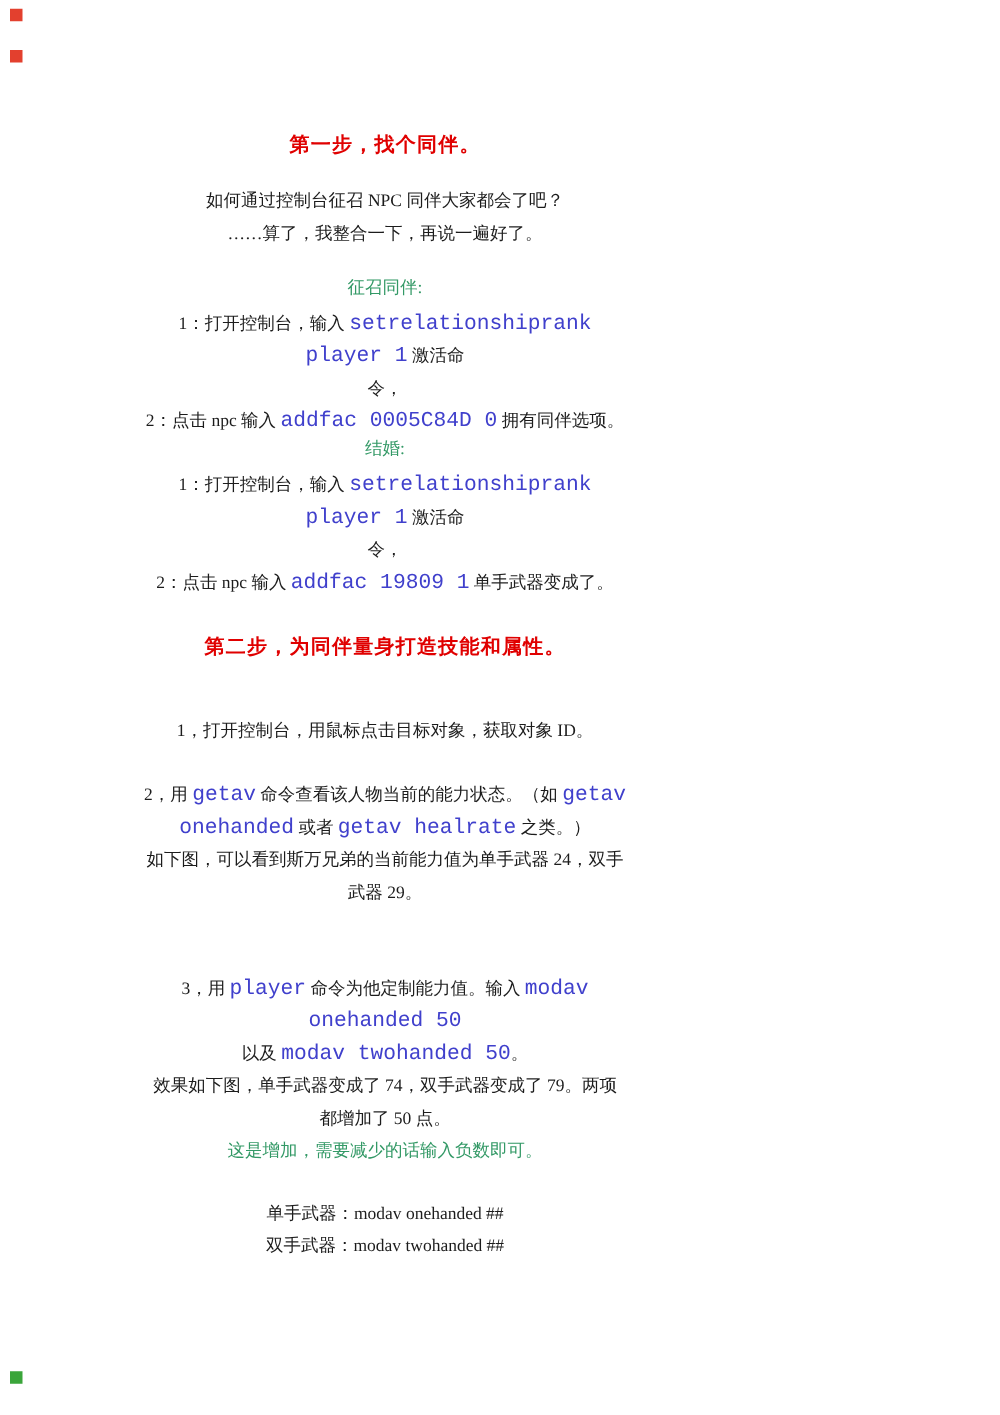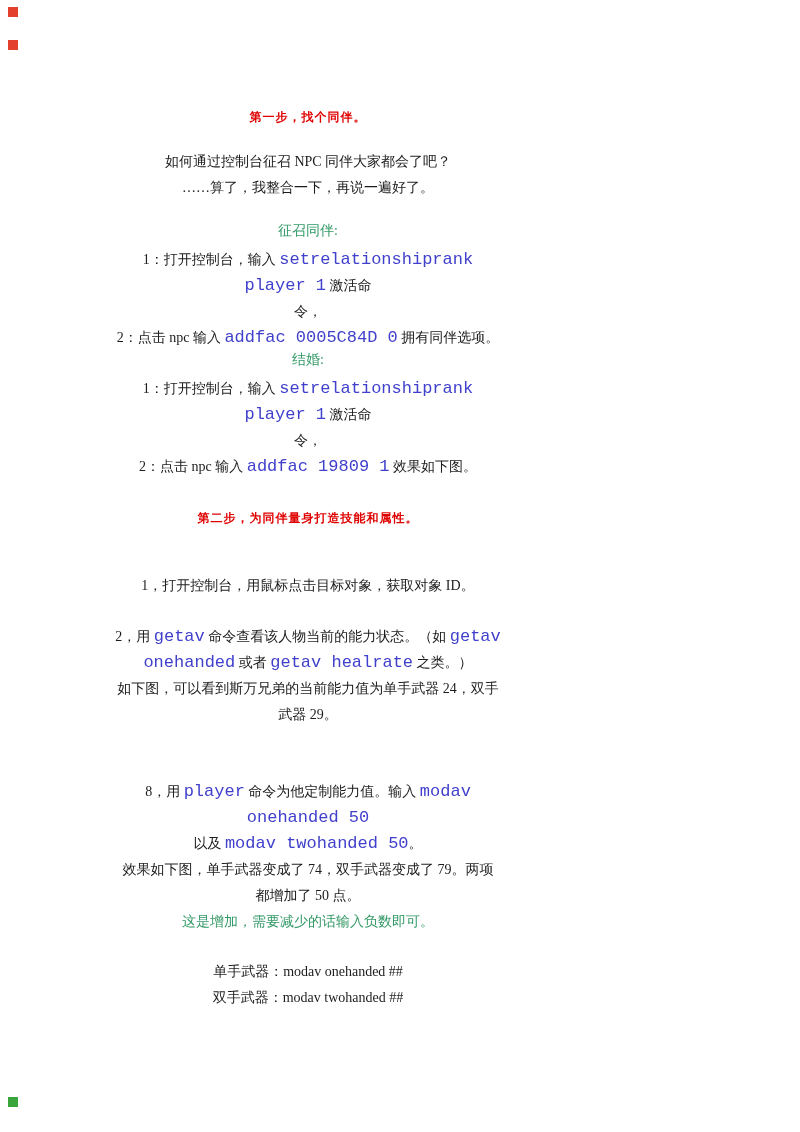--- a/index.html
+++ b/index.html
@@ -16,21 +16,21 @@
     position: absolute;
     left: 108px; width: 400px;
     margin: 0;
     text-align: center;
     font-size: 14px;
     line-height: 26px;
   }
   .ln { display: block; }
   .h {
     font-weight: bold;
-    font-size: 12px;
+    font-size: 16px;
     line-height: 28px;
     color: var(--heading_red, #e00000);
     letter-spacing: 1px;
   }
   .green { color: var(--label_green, #339966); }
   .code {
     color: var(--code_blue, #4040cc);
     font-family: "Liberation Mono", "DejaVu Sans Mono", monospace;
     font-size: 17px;
   }
@@ -64,36 +64,36 @@
     <span class="ln"><span>1：打开控制台，输入 </span><span class="code">setrelationshiprank player 1</span><span> 激活命</span></span>
     <span class="ln">令，</span>
     <span class="ln"><span>2：点击 npc 输入 </span><span class="code">addfac 0005C84D 0</span><span> 拥有同伴选项。</span></span>
   </div>
 
   <div class="blk green" style="top:347px">结婚:</div>
 
   <div class="blk" style="top:376px">
     <span class="ln"><span>1：打开控制台，输入 </span><span class="code">setrelationshiprank player 1</span><span> 激活命</span></span>
     <span class="ln">令，</span>
-    <span class="ln"><span>2：点击 npc 输入 </span><span class="code">addfac 19809 1</span><span> 效果如下图。</span></span>
+    <span class="ln"><span>2：点击 npc 输入 </span><span class="code">addfac 19809 1</span><span> 单手武器变成了。</span></span>
   </div>
 
   <div class="blk h" style="top:504px">第二步，为同伴量身打造技能和属性。</div>
 
   <div class="blk" style="top:573px">1，打开控制台，用鼠标点击目标对象，获取对象 ID。</div>
 
   <div class="blk" style="top:624px">
     <span class="ln"><span>2，用 </span><span class="code">getav</span><span> 命令查看该人物当前的能力状态。（如 </span><span class="code">getav</span></span>
     <span class="ln"><span class="code">onehanded</span><span> 或者 </span><span class="code">getav healrate</span><span> 之类。）</span></span>
     <span class="ln">如下图，可以看到斯万兄弟的当前能力值为单手武器 24，双手</span>
     <span class="ln">武器 29。</span>
   </div>
 
   <div class="blk" style="top:779px">
-    <span class="ln"><span>8，用 </span><span class="code">player</span><span> 命令为他定制能力值。输入 </span><span class="code">modav onehanded 50</span></span>
+    <span class="ln"><span>3，用 </span><span class="code">player</span><span> 命令为他定制能力值。输入 </span><span class="code">modav onehanded 50</span></span>
     <span class="ln"><span>以及 </span><span class="code">modav twohanded 50</span><span>。</span></span>
     <span class="ln">效果如下图，单手武器变成了 74，双手武器变成了 79。两项</span>
     <span class="ln">都增加了 50 点。</span>
   </div>
 
   <div class="blk green" style="top:909px">这是增加，需要减少的话输入负数即可。</div>
 
   <div class="blk" style="top:959px">
     <span class="ln">单手武器：modav onehanded ##</span>
     <span class="ln">双手武器：modav twohanded ##</span>

